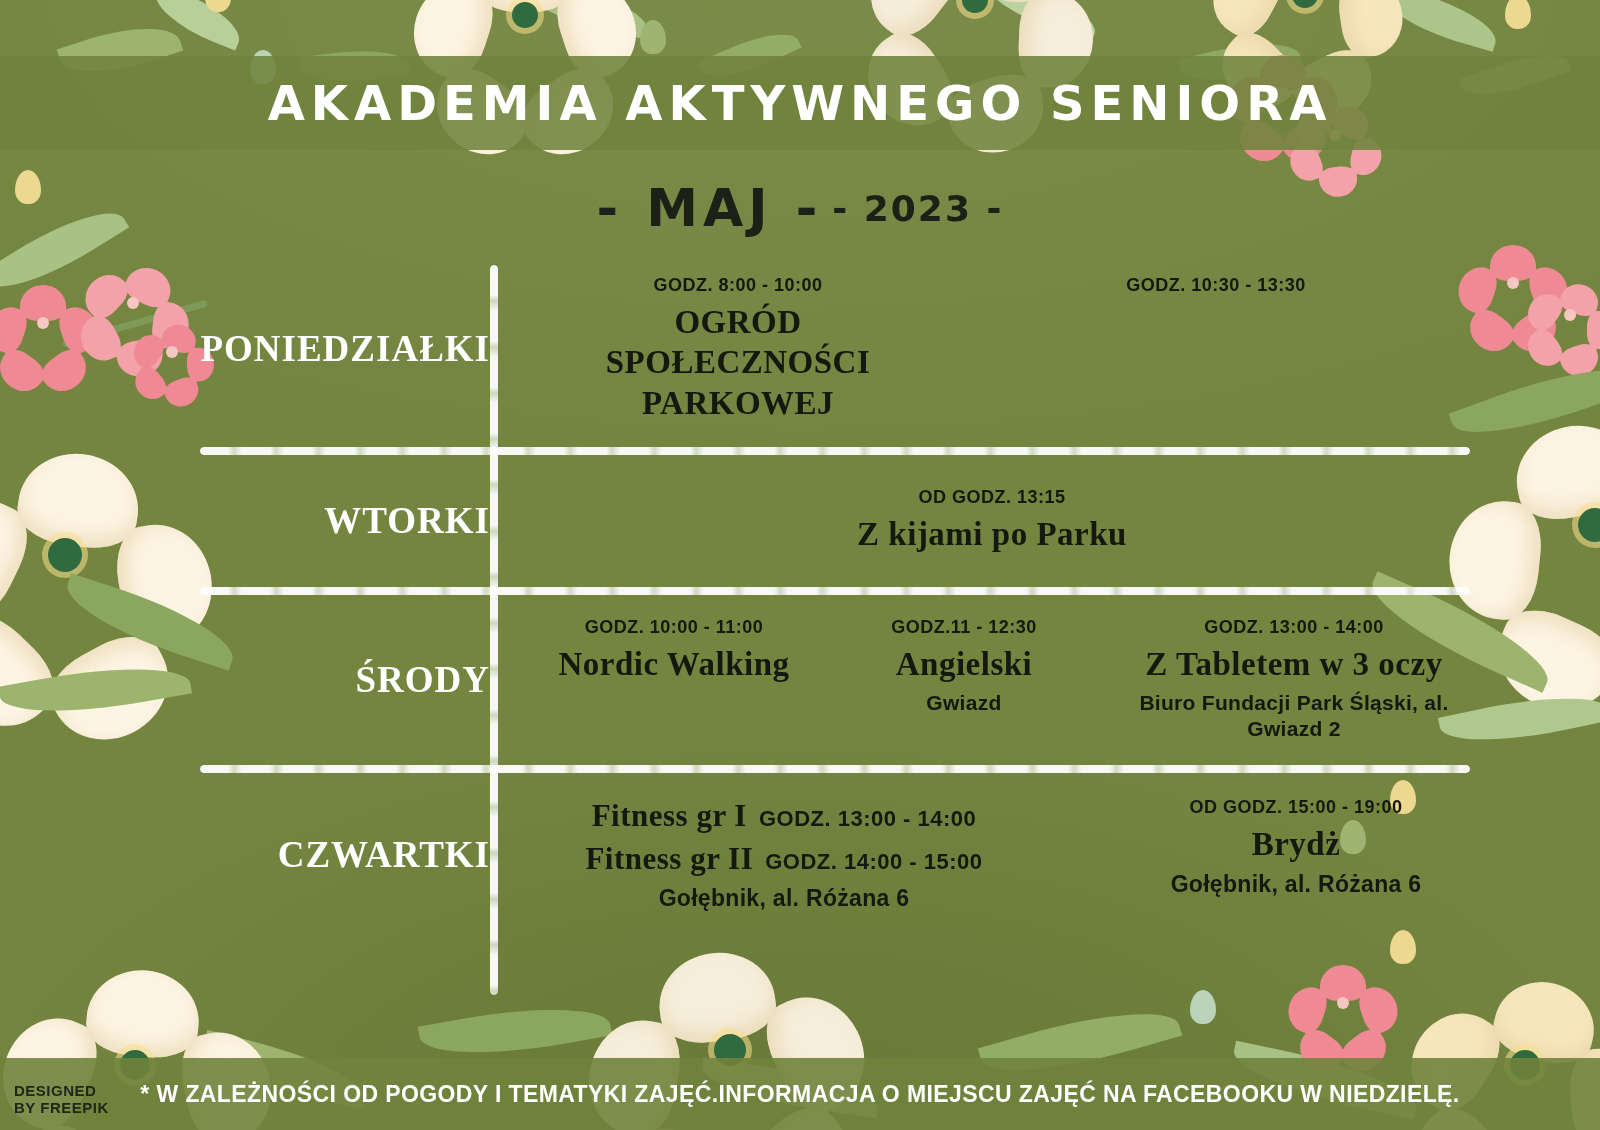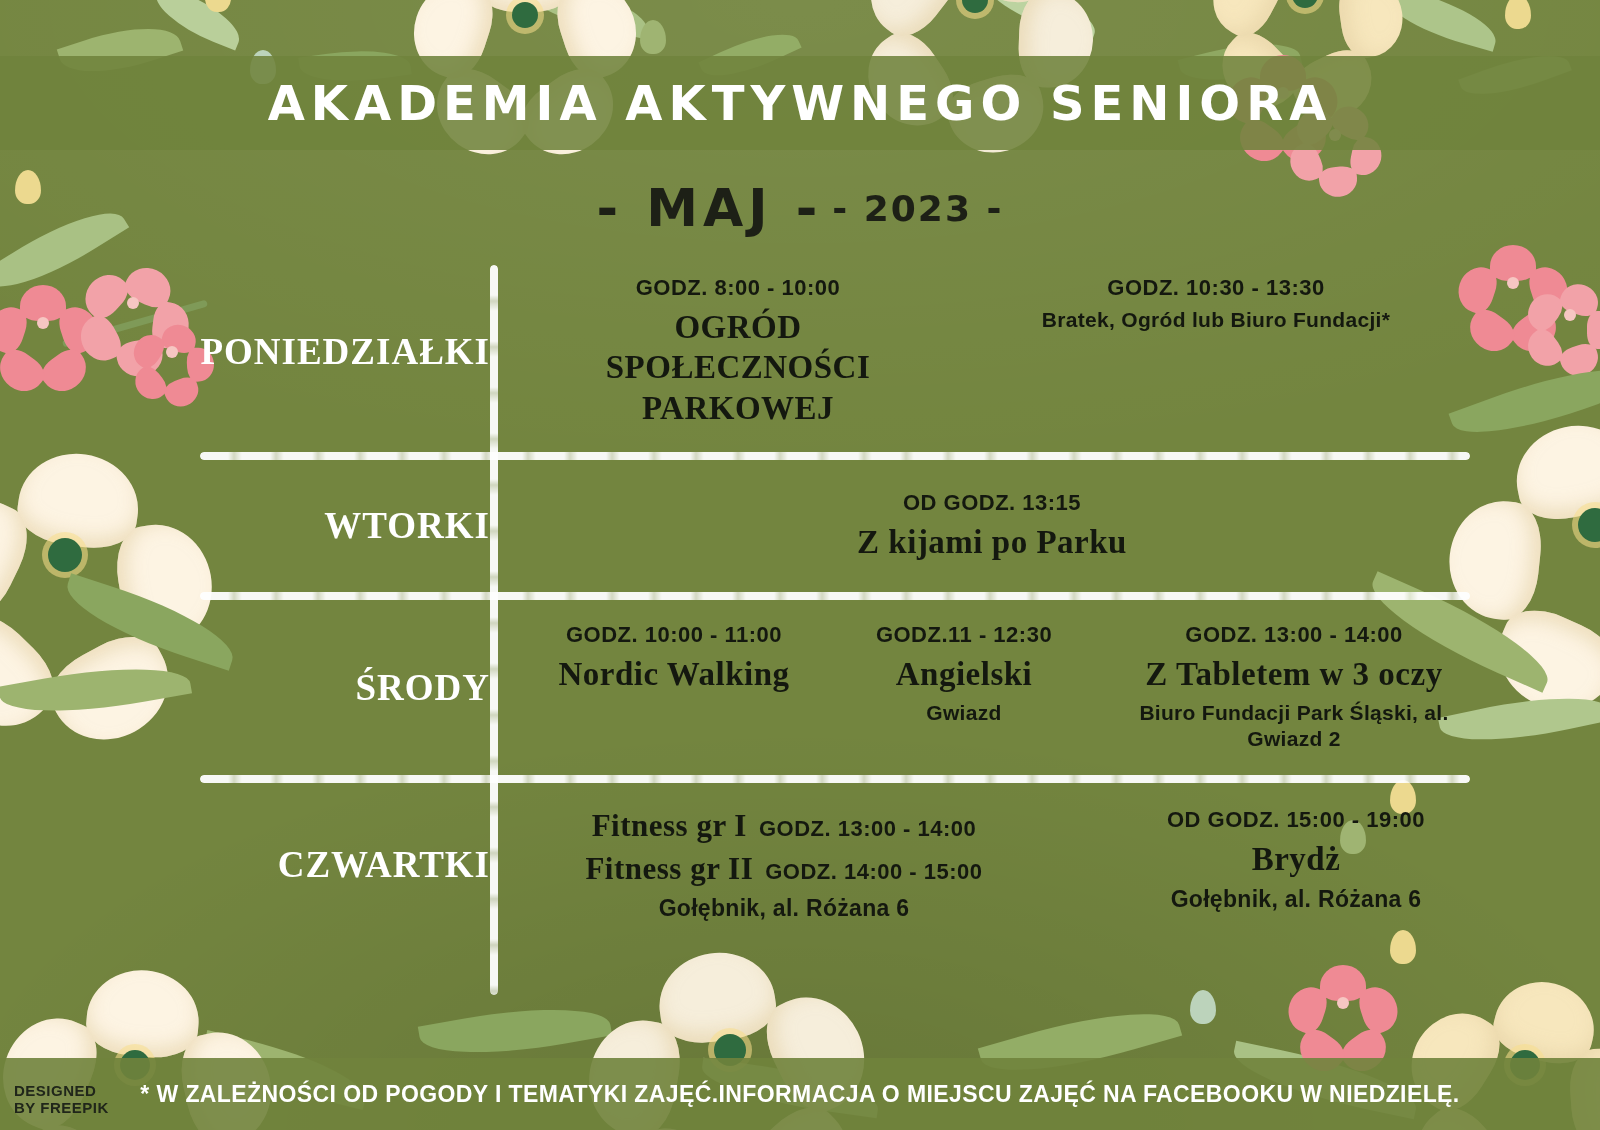--- a/index.html
+++ b/index.html
@@ -204,21 +204,21 @@
     padding: 10px 0 10px 24px;
     color: #14180f;
   }
   .event {
     text-align: center;
     padding: 0 10px;
   }
   .ev-time {
     font-family: "Liberation Sans", sans-serif;
     font-weight: 700;
-    font-size: 22px;
+    font-size: 18px;
     letter-spacing: 0.5px;
     text-transform: uppercase;
     margin-bottom: 6px;
   }
   .ev-title {
     font-family: "Liberation Serif", serif;
     font-weight: 700;
     font-size: 33px;
     letter-spacing: 0.5px;
     line-height: 1.22;
@@ -509,21 +509,20 @@
 
     <div class="row">
       <div class="day-cell">Poniedziałki</div>
       <div class="events">
         <div class="event" style="width:400px;">
           <div class="ev-time">godz. 8:00 - 10:00</div>
           <div class="ev-title">OGRÓD SPOŁECZNOŚCI PARKOWEJ</div>
         </div>
         <div class="event" style="width:460px;">
           <div class="ev-time">godz. 10:30 - 13:30</div>
-          <div class="ev-sub">Bratek, Ogród lub Biuro Fundacji*</div>
         </div>
       </div>
     </div>
 
     <div class="hr" style="margin-top:14px;"></div>
 
     <div class="row" style="min-height:120px;">
       <div class="day-cell">Wtorki</div>
       <div class="events">
         <div class="event" style="width:560px;">

